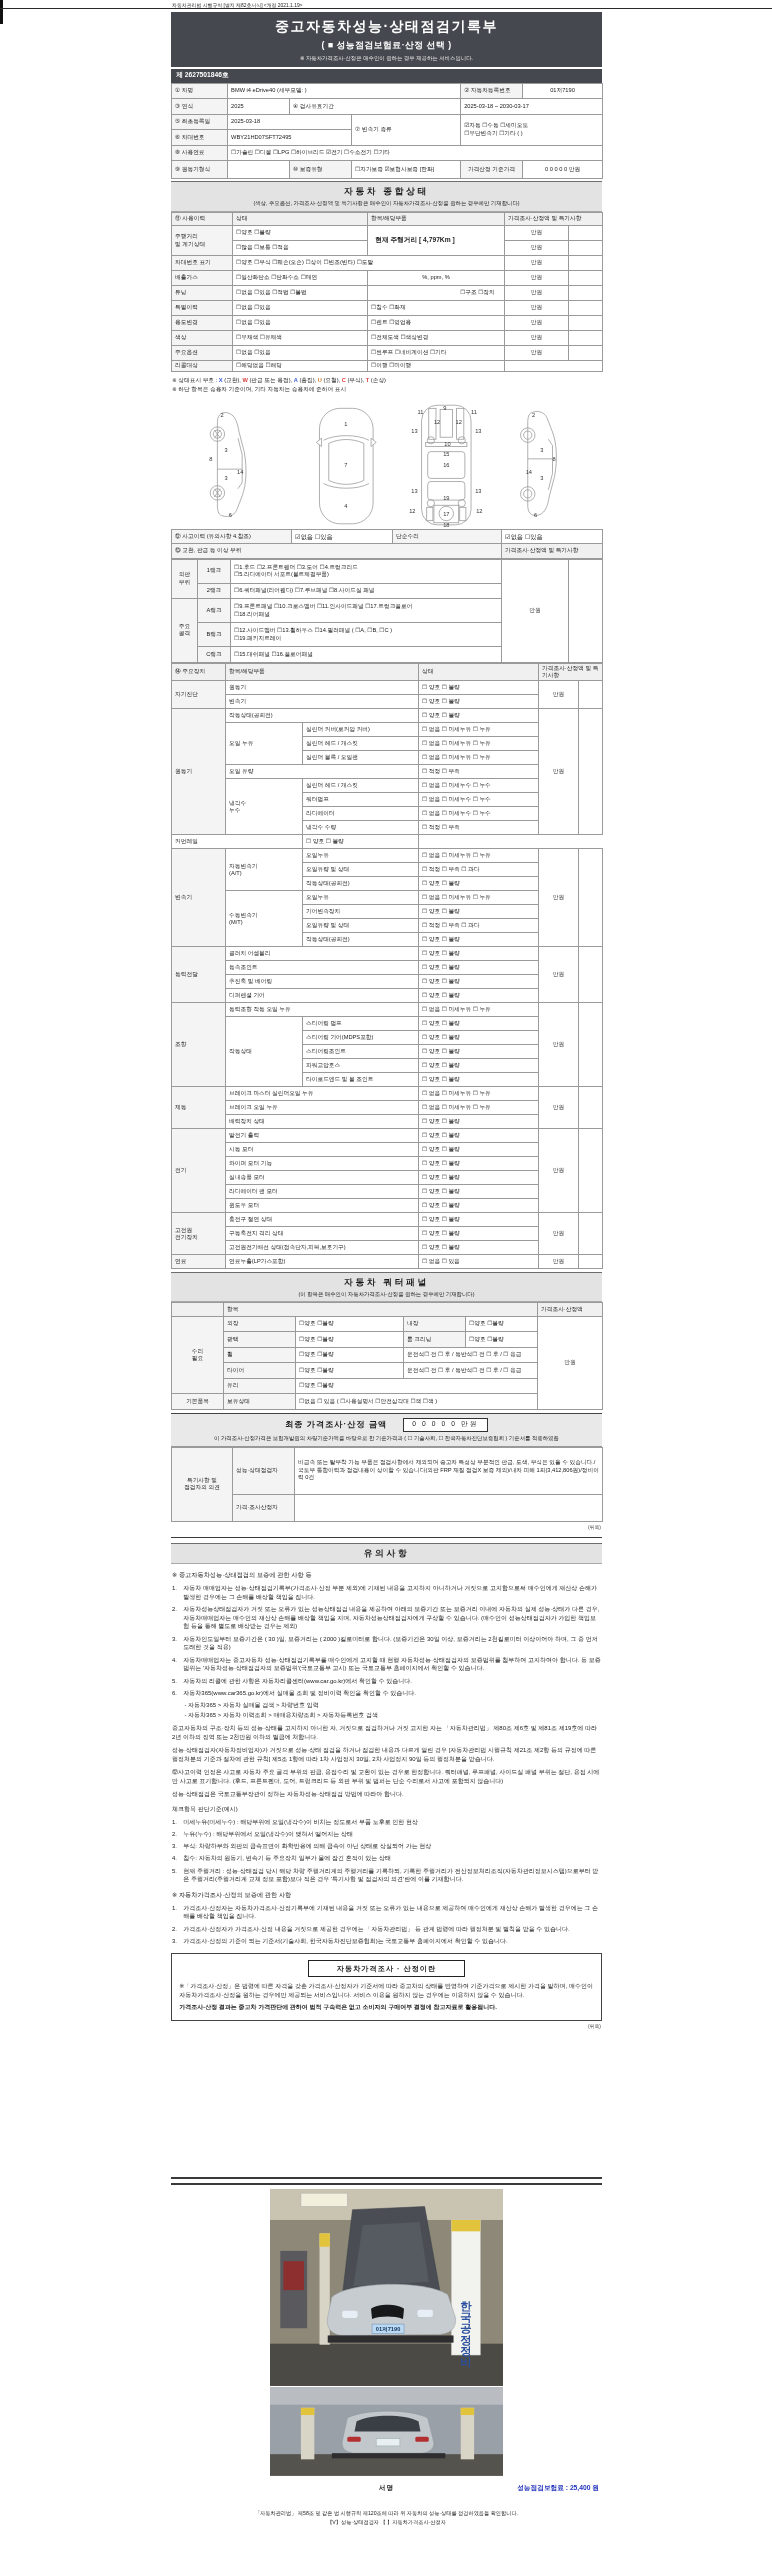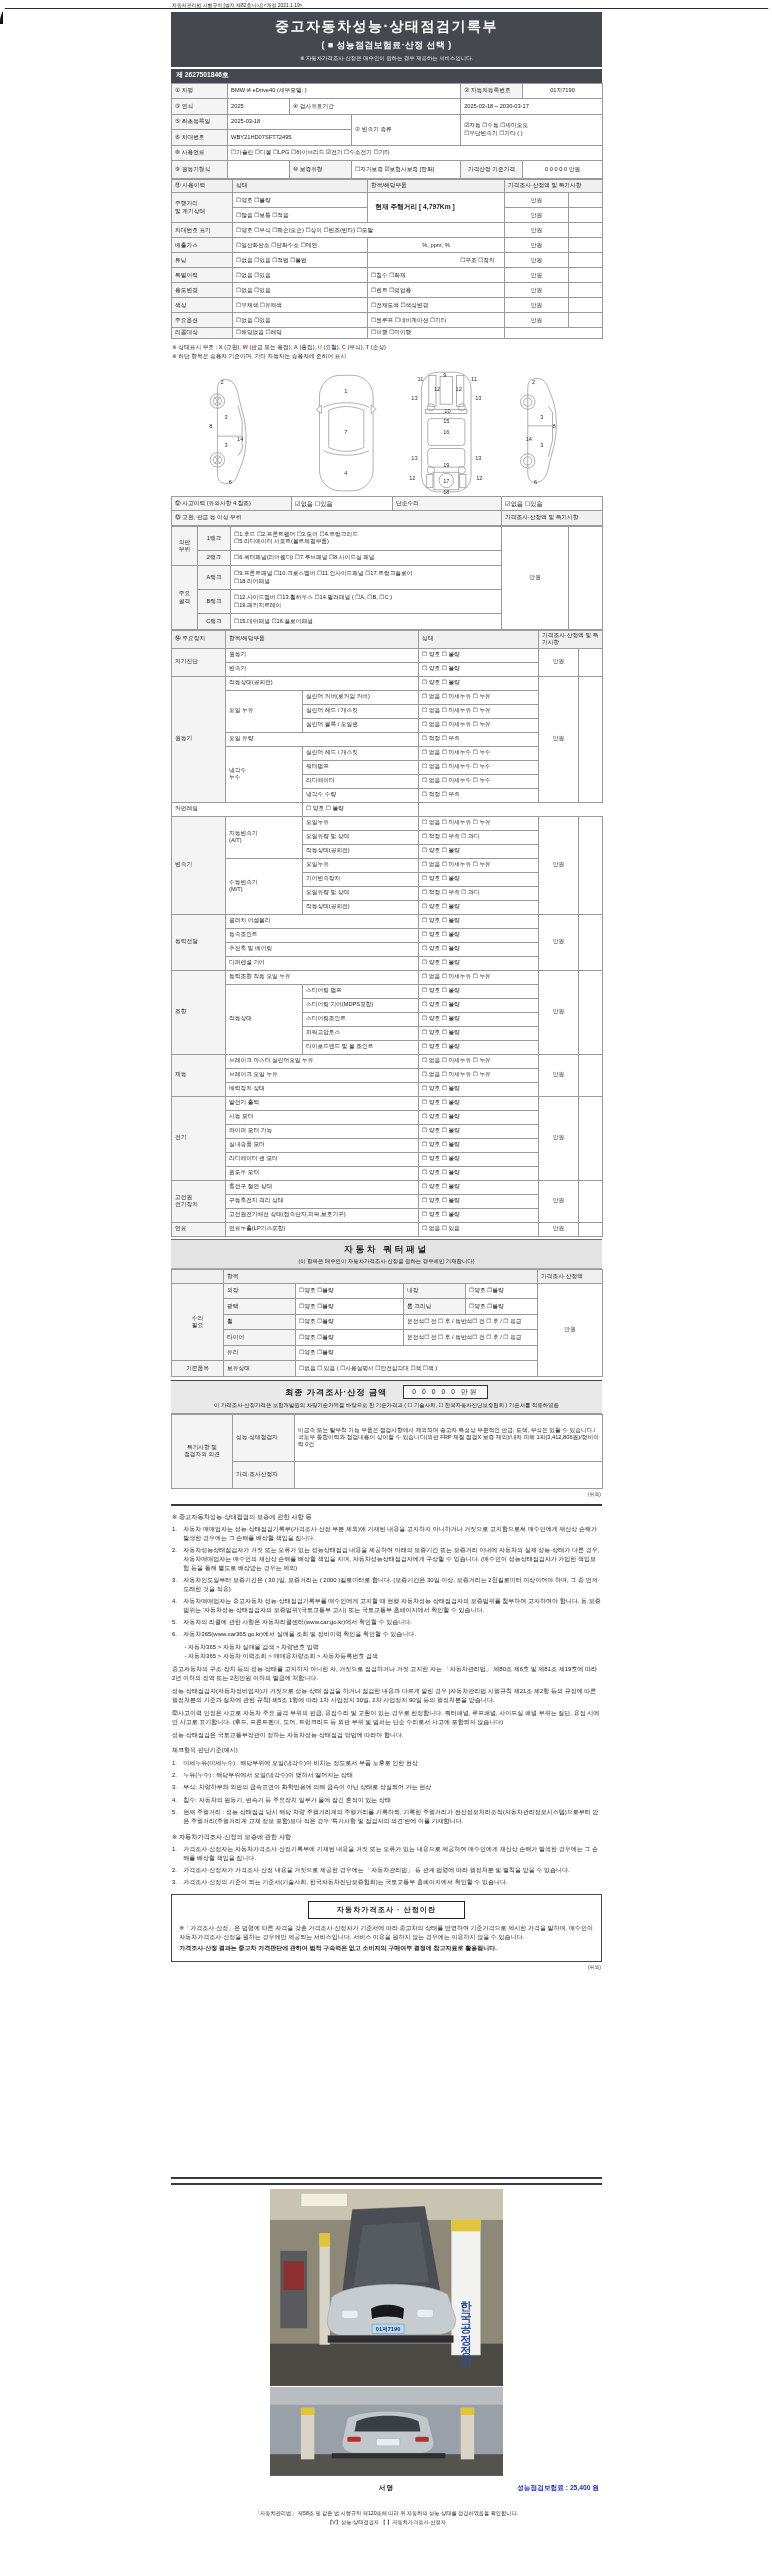--- a/index.html
+++ b/index.html
@@ -1,17 +1,17 @@
 <!DOCTYPE html>
 <html style="font-size:8.2px"><head>
 <meta charset="utf-8">
 <style>
   html,body{margin:0;padding:0;background:#ffffff;}
   body{font-family:"Liberation Sans","DejaVu Sans",sans-serif;color:#1a1a1a;}
-  .sheet{position:relative;width:773px;height:2576px;background:#fff;overflow:hidden;border-radius:22px;}
+  .sheet{position:relative;width:773px;height:2576px;background:#fff;overflow:hidden;}
   .edge-mark{position:absolute;left:0;top:0;width:2.6px;height:24px;background:#111;}
   .top-rule{position:absolute;left:0;top:8.2px;width:773px;height:1px;background:#2a2a2a;}
   .doc{position:absolute;left:171px;top:0;width:431px;}
   .tail{position:absolute;left:171px;top:2177px;width:431px;}
   .top-note{font-size:4.9px;color:#222;padding:1.5px 0 0 1px;}
   .band1{margin-top:4.6px;background:#45494f;color:#fff;text-align:center;padding:6.2px 0 4.6px;}
   .band1 .t1{font-size:14px;font-weight:bold;letter-spacing:1.5px;}
   .band1 .t2{font-size:8.8px;font-weight:bold;margin-top:3.6px;letter-spacing:0.5px;}
   .band1 .t3{font-size:5.4px;color:#e6e6e6;margin-top:3.1px;}
   .band2{margin-top:2.1px;background:#45494f;color:#fff;font-weight:bold;font-size:6.7px;padding:2.6px 0 2.6px 5.2px;}
@@ -116,20 +116,24 @@
               <td></td>
               <td class="l">⑩ 보증유형</td>
               <td>☐자가보증   ☑보험사보증  [한화]</td>
               <td class="l c">가격산정 기준가격</td>
               <td class="c">0 0 0 0 0 만원</td>
             </tr>
           </tbody>
         </table>
       </div>
 
+    <div class="sec">
+      <div class="st">자동차 종합상태</div>
+      <div class="ss">(색상, 주요옵션, 가격조사·산정액 및 특기사항은 매수인이 자동차가격조사·산정을 원하는 경우에만 기재합니다)</div>
+    </div>
     <div id="m-overall">
         <table class="tb" style="width: 431px;">
           <colgroup>
             <col style="width: 61px;">
             <col style="width: 135px;">
             <col style="width: 137px;">
             <col style="width: 64px;">
             <col style="width: 34px;">
           </colgroup>
           <tbody>
@@ -677,20 +681,23 @@
               <td class="l">가격·조사산정자</td>
               <td></td>
             </tr>
           </tbody>
         </table>
       </div>
     <div class="marker">(뒤쪽)</div>
 
     <div class="thick"></div>
 
+    <div class="sec" style="margin-top:4.1px;">
+      <div class="st">유의사항</div>
+    </div>
     <div class="notice-wrap">
       <div class="nb-h">※ 중고자동차성능·상태점검의 보증에 관한 사항 등</div>
       <div id="m-notices">
           <div class="nb-item">
             <span class="num">1.</span>
             <span class="txt">자동차 매매업자는 성능·상태점검기록부(가격조사·산정 부분 제외)에 기재된 내용을 고지하지 아니하거나 거짓으로 고지함으로써 매수인에게 재산상 손해가 발생한 경우에는 그 손해를 배상할 책임을 집니다.</span>
           </div>
           <div class="nb-item">
             <span class="num">2.</span>
             <span class="txt">자동차성능상태점검자가 거짓 또는 오류가 있는 성능상태점검 내용을 제공하여 아래의 보증기간 또는 보증거리 이내에 자동차의 실제 성능·상태가 다른 경우, 자동차매매업자는 매수인의 재산상 손해를 배상할 책임을 지며, 자동차성능상태점검자에게 구상할 수 있습니다. (매수인이 성능상태점검자가 가입한 책임보험 등을 통해 별도로 배상받는 경우는 제외)</span>

